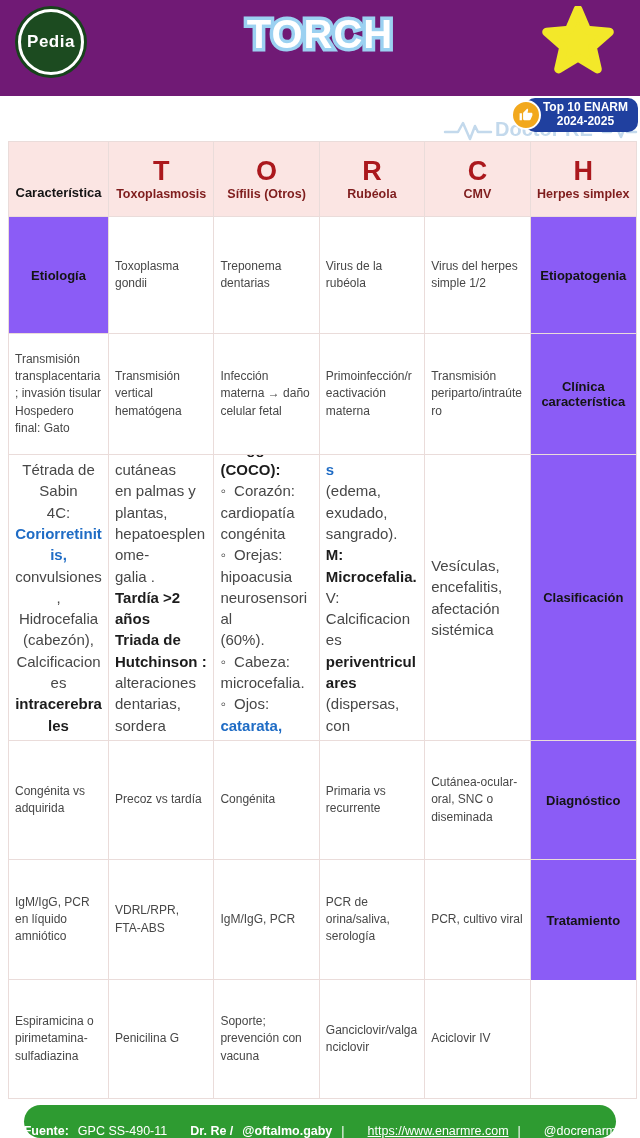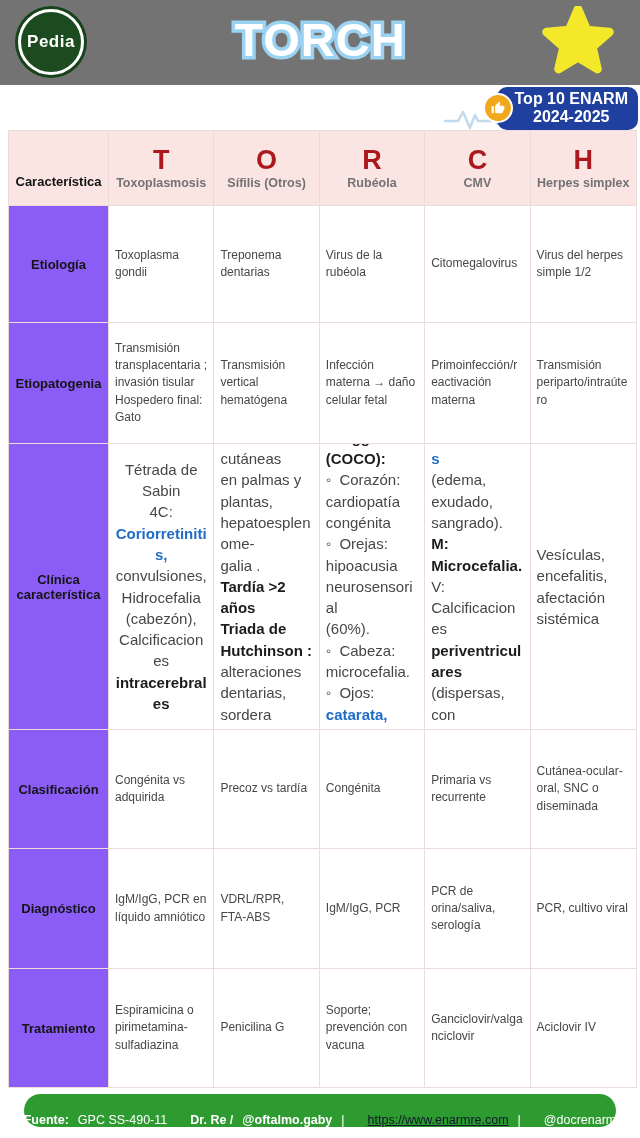--- a/index.html
+++ b/index.html
@@ -2,80 +2,80 @@
 <html><head>
 <meta charset="utf-8">
 <style>
   html,body{margin:0;padding:0;}
   body{
     width:640px;height:1138px;overflow:hidden;background:#fff;
     font-family:"Liberation Sans","DejaVu Sans",sans-serif;
     -webkit-font-smoothing:antialiased;
   }
   
-  .topbar{position:relative;height:85px;background:#737373;z-index:0;}
+  .topbar{position:relative;height:96px;background:#701a75;z-index:0;}
   .logo{
     position:absolute;left:18px;top:9px;width:60px;height:60px;border-radius:50%;
     background:#1c4b20;border:3px solid #fff;box-shadow:0 0 0 3px #17431b;
     display:flex;align-items:center;justify-content:center;
   }
   .logo span{color:#fff;font-size:17px;font-weight:700;letter-spacing:.5px;}
   .torch{
     position:absolute;left:0;right:0;top:12px;text-align:center;
-    font-size:47px;font-weight:800;letter-spacing:1px;color:#fff;z-index:0;
+    font-size:40px;font-weight:800;letter-spacing:1px;color:#fff;z-index:0;
   }
   .torch::before{
     content:attr(data-text);position:absolute;left:0;top:0;width:100%;text-align:center;
     color:#9bd1f1;-webkit-text-stroke:7px #9bd1f1;z-index:-1;
   }
   .star{position:absolute;right:26px;top:6px;}
   
   .subhead{position:relative;height:45px;}
   .badge{position:absolute;top:2px;right:2px;display:flex;align-items:center;z-index:3;}
   .thumb{
     width:26px;height:26px;border-radius:50%;background:#f2a81d;border:2px solid #fff;
     display:flex;align-items:center;justify-content:center;z-index:2;flex:0 0 auto;
   }
   .badge-rect{
-    background:#20409f;color:#fff;font-weight:700;font-size:16px;line-height:1.15;
+    background:#20409f;color:#fff;font-weight:700;font-size:12px;line-height:1.15;
     text-align:center;padding:3px 10px 3px 18px;border-radius:10px;margin-left:-16px;
   }
   .wm{position:absolute;right:2px;top:15px;z-index:2;}
   
   .tbl{
     margin-left:8px;width:629px;box-sizing:border-box;
     display:grid;grid-template-columns:100px repeat(5,1fr);
     grid-template-rows:75px 117px 121px 286px 119px 120px 118px;
     border:1px solid #eadcda;background:#fff;
   }
   .c{
     box-sizing:border-box;border-right:1px solid #eadcda;border-bottom:1px solid #eadcda;
     display:flex;flex-direction:column;justify-content:center;overflow:hidden;
     padding:4px 6px;
   }
   .c:nth-child(6n){border-right:none;}
   .lr{border-bottom:none;}
   .head{background:#fbe5e3;text-align:center;}
   .big{font-size:27px;font-weight:800;color:#ab181d;line-height:1.05;display:block;}
-  .colname{font-size:12.5px;font-weight:700;color:#737373;margin-top:1px;display:block;}
+  .colname{font-size:12.5px;font-weight:700;color:#7f1d1d;margin-top:1px;display:block;}
   .featlbl{font-size:13px;font-weight:700;color:#141414;margin-top:26px;}
   .lab{background:#8b5cf6;text-align:center;font-weight:700;font-size:13px;color:#141414;}
   .data .txt{font-size:12px;color:#474747;line-height:1.42;overflow-wrap:anywhere;text-align:left;}
   .clin .txt{font-size:15px;color:#474747;line-height:1.42;white-space:pre-wrap;overflow-wrap:anywhere;text-align:left;}
   .tc .txt{text-align:center;}
   .b{font-weight:700;color:#1c1c1c;}
   .bl{font-weight:700;color:#1f6cc5;}
   
   .footer{
     margin:6px auto 0;width:592px;height:33px;background:#2e9b31;border-radius:17px;
     display:flex;align-items:flex-end;justify-content:center;gap:9px;
     color:#fff;font-size:12.5px;white-space:nowrap;
   }
   .footer .fb{font-weight:700;}
-  .footer a{color:#0f172a;text-decoration:underline;}
+  .footer a{color:#ffffff;text-decoration:underline;}
   .gapl{margin-left:14px;margin-top:19px;}
 </style>
 </head>
 <body>
 
 <div class="topbar">
   <div class="logo">
     <span>Pedia</span>
   </div>
   <div class="torch" data-text="TORCH">TORCH</div>
@@ -138,23 +138,20 @@
       <div class="txt">Etiología</div>
     </div>
   <div class="c data">
       <div class="txt">Toxoplasma gondii</div>
     </div>
   <div class="c data">
       <div class="txt">Treponema dentarias</div>
     </div>
   <div class="c data">
       <div class="txt">Virus de la rubéola</div>
-    </div>
-  <div class="c data">
-      <div class="txt">Citomegalovirus</div>
     </div>
   <div class="c data">
       <div class="txt">Virus del herpes simple 1/2</div>
     </div>
 
   <div class="c lab">
       <div class="txt">Etiopatogenia</div>
     </div>
   <div class="c data">
       <div class="txt">Transmisión transplacentaria ; invasión tisular Hospedero final: Gato</div>

